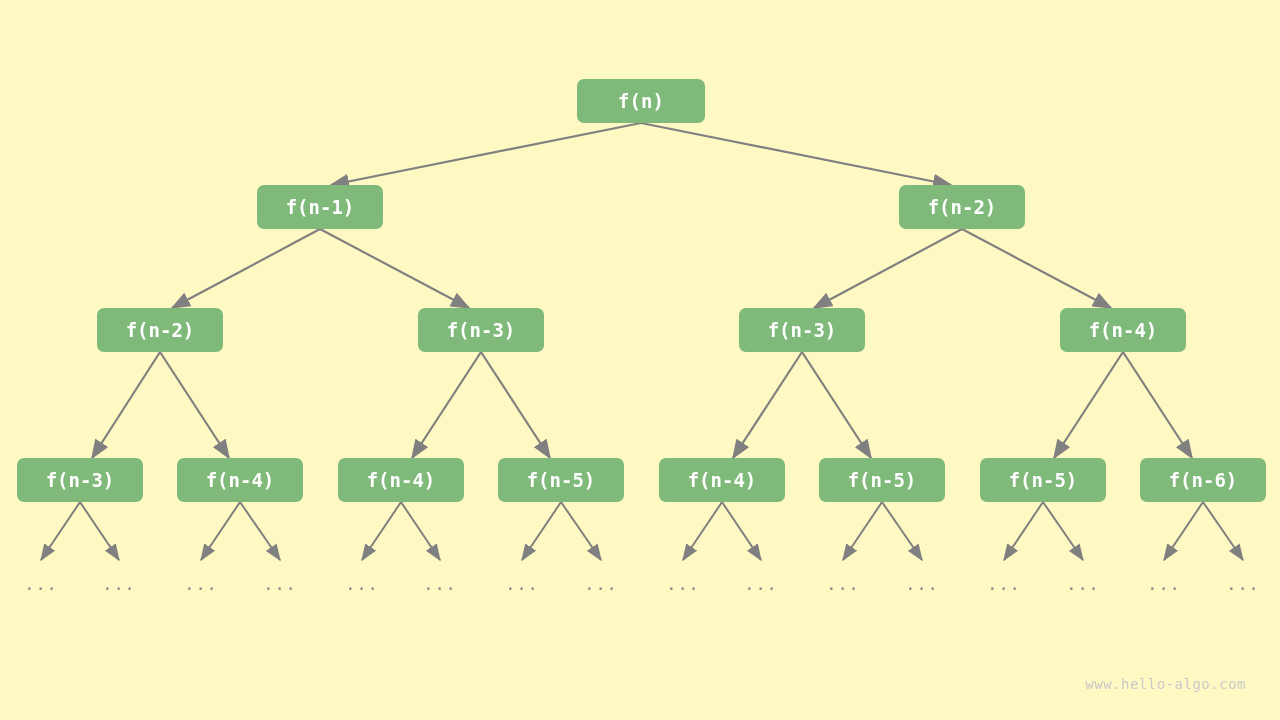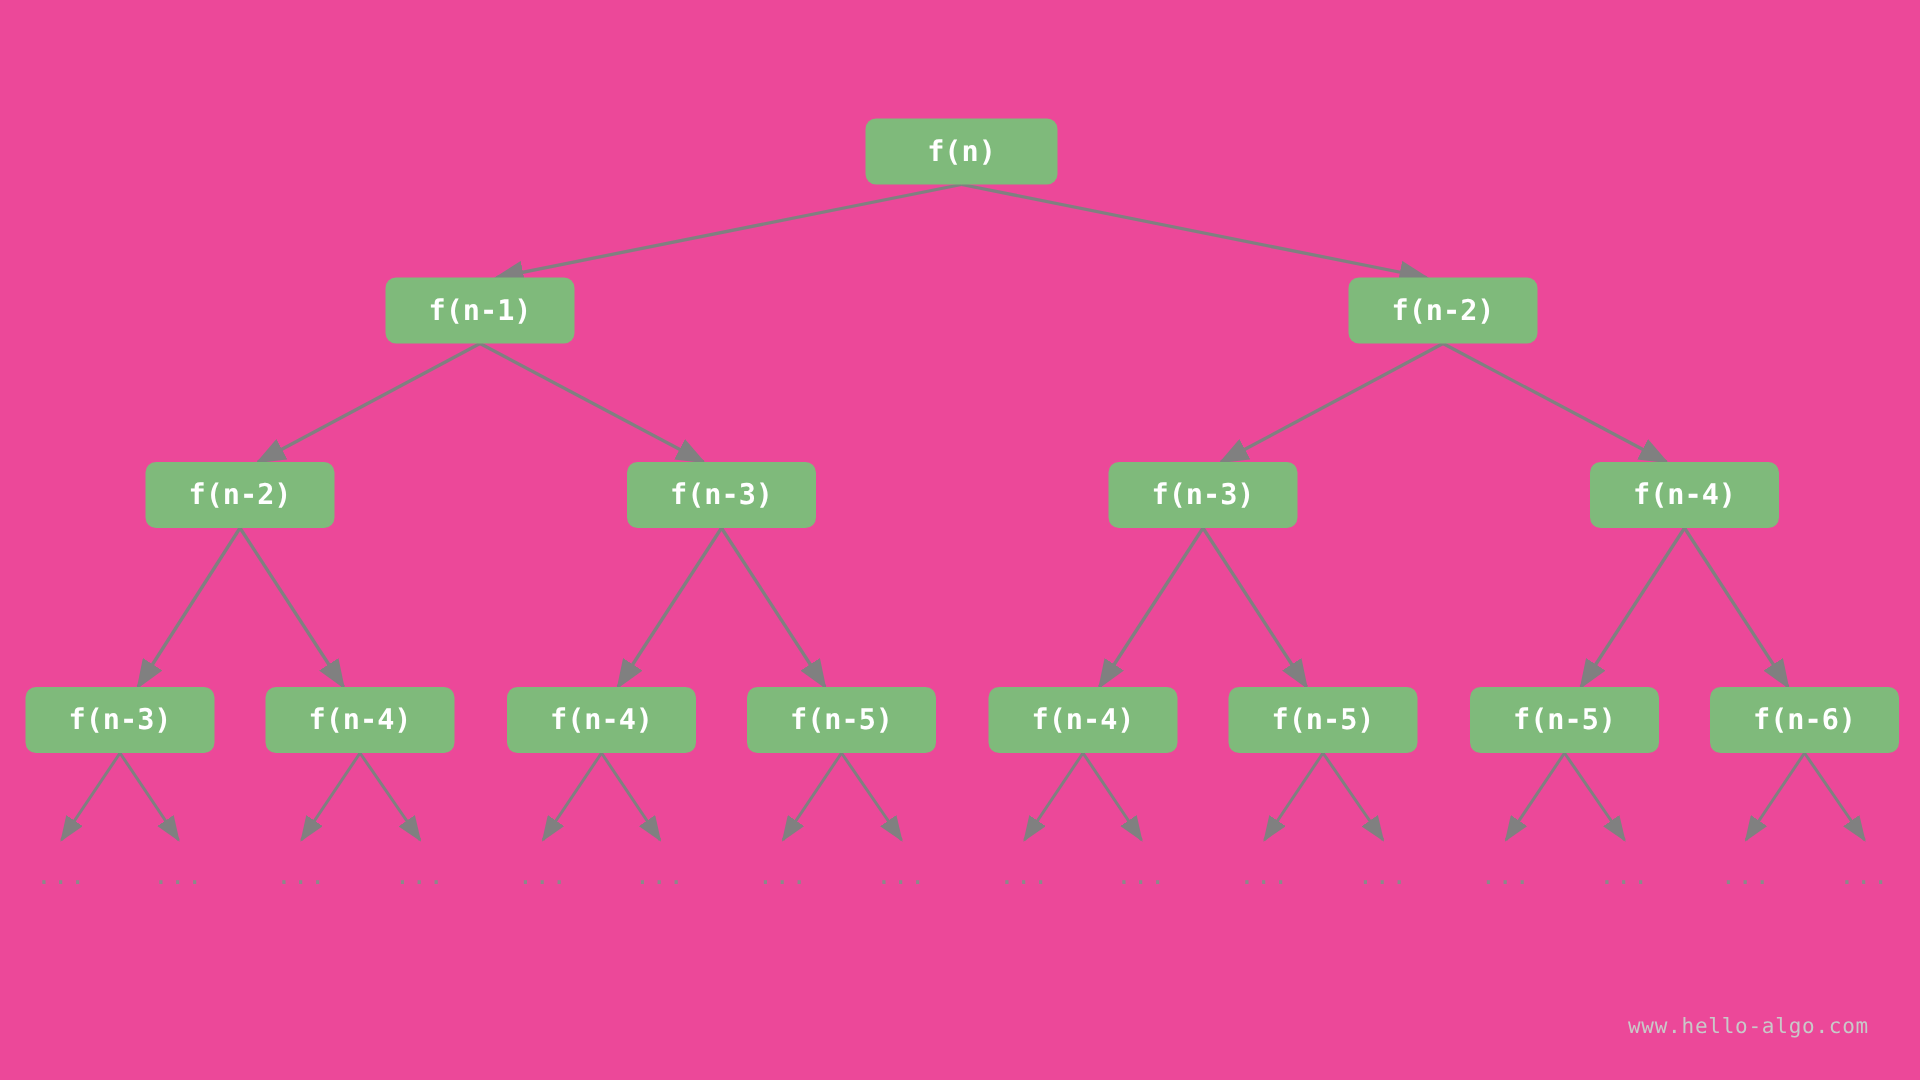--- a/index.html
+++ b/index.html
@@ -5,21 +5,21 @@
 <style>
   html, body {
     margin: 0;
     padding: 0;
     background: #ffffff;
   }
   #canvas {
     position: relative;
     width: 1280px;
     height: 720px;
-    background: #ec4899;
+    background: #fef9c3;
     overflow: hidden;
     font-family: "DejaVu Sans Mono", monospace;
   }
   #tree-svg {
     position: absolute;
     left: 0;
     top: 0;
     width: 1280px;
     height: 720px;
     display: block;

